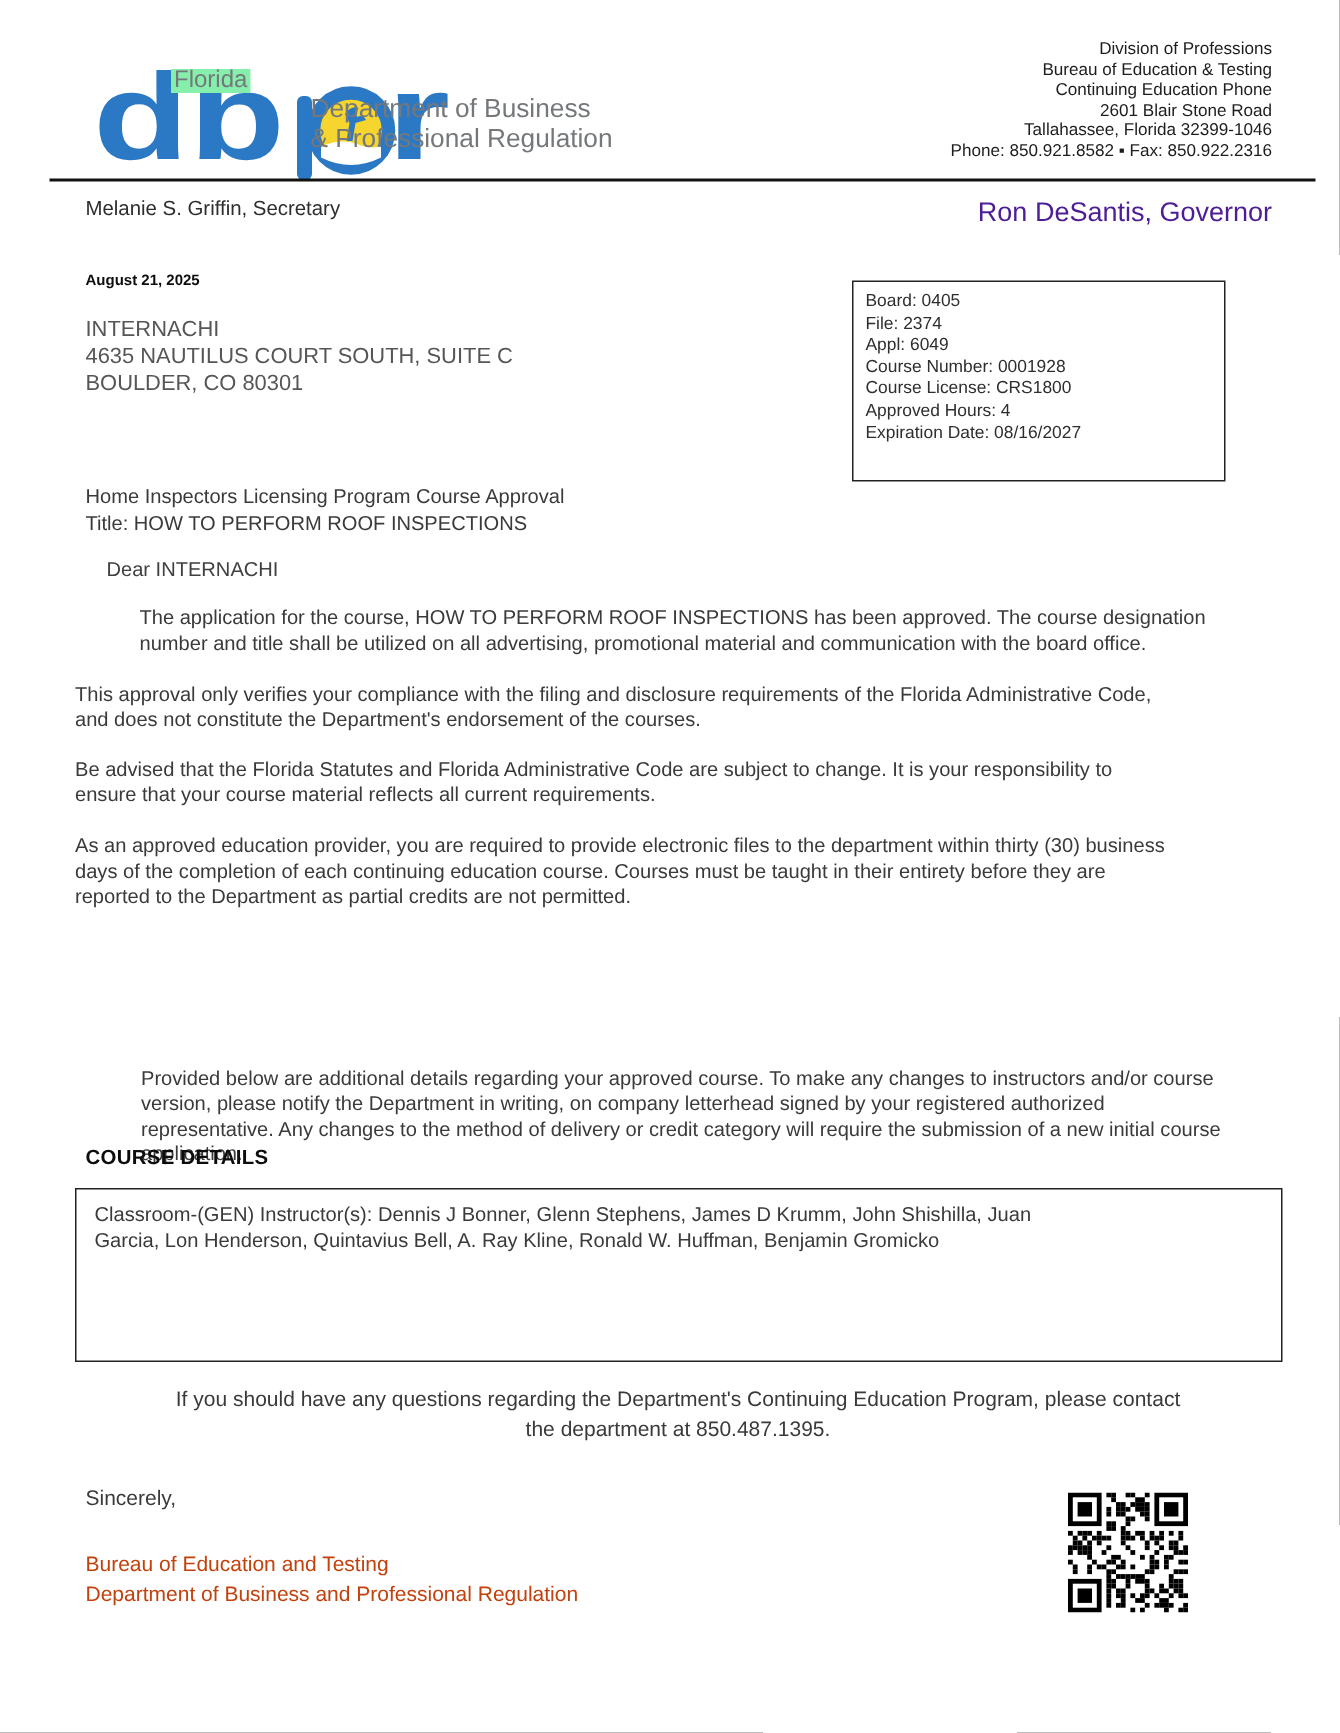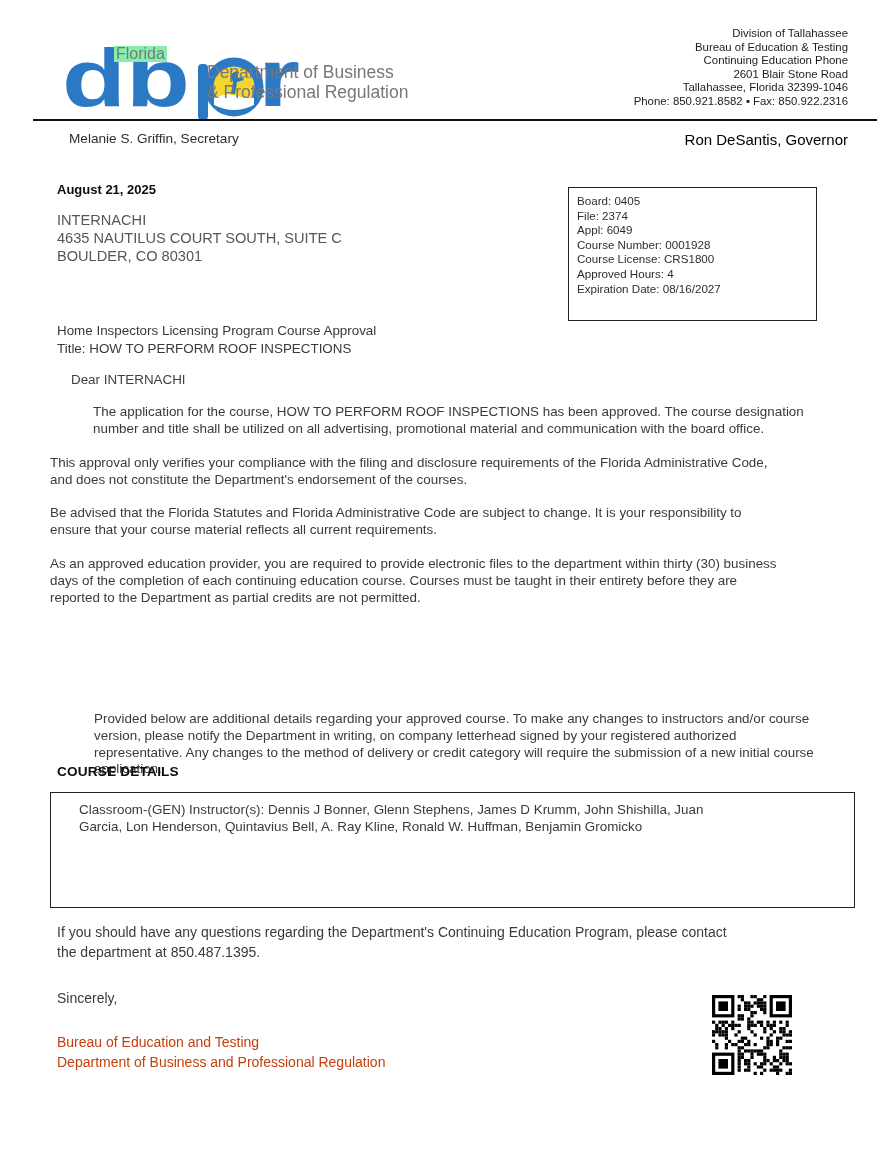--- a/index.html
+++ b/index.html
@@ -9,35 +9,35 @@
     overflow:hidden;margin:0 auto;
   }
   .abs{position:absolute;}
   
   .logo-wrap{left:62px;top:42px;width:380px;height:78px;text-align:center;}
   .logo-svg{display:block;}
   .florida-label{left:114px;top:46px;font-size:16px;color:#75787b;background:#86efac;padding:0 2px;line-height:16px;}
   .tagline{left:207px;top:62px;font-size:17.5px;line-height:20px;color:#75787b;}
   .hdr-contact{right:45px;top:27px;text-align:right;font-size:11.4px;line-height:13.6px;color:#1d1d1d;}
   .rule{left:33px;top:119px;width:844px;height:2px;background:#111;}
-  .secretary{left:57px;top:131px;font-size:13.6px;color:#2e2e2e;margin-left:12px;}
-  .governor{right:45px;top:131px;font-size:15px;color:#000000;text-align:right;}
+  .secretary{left:57px;top:131px;font-size:13.6px;color:#2e2e2e;}
+  .governor{right:45px;top:131px;font-size:18px;color:#4c1d95;text-align:right;}
   
-  .date{left:57px;top:182px;font-size:13px;font-weight:bold;color:#0d0d0d;}
+  .date{left:57px;top:182px;font-size:10px;font-weight:bold;color:#0d0d0d;}
   .recipient{left:57px;top:211px;font-size:14.6px;line-height:18px;color:#565656;}
   .info-box{left:568px;top:187px;width:249px;height:134px;border:1px solid #222;box-sizing:border-box;
             padding:6px 8px;font-size:11.6px;line-height:14.6px;color:#2e2e2e;}
   .program{left:57px;top:322px;font-size:13.4px;line-height:17.5px;color:#3a3a3a;white-space:pre-line;}
   .salutation{left:71px;top:372px;font-size:13.4px;color:#404040;}
   .para{left:50px;font-size:13.4px;line-height:16.8px;color:#3a3a3a;white-space:pre-line;width:810px;}
   .p1{top:404px;margin-left:43px;} .p2{top:455px;} .p3{top:505px;} .p4{top:556px;} .p5{top:711px;margin-left:44px;}
   .course-heading{left:57px;top:764px;font-size:13.6px;font-weight:bold;color:#0d0d0d;letter-spacing:.2px;}
   .course-box{left:50px;top:792px;width:805px;height:116px;border:1px solid #222;box-sizing:border-box;
-              padding:8px 28px;font-size:13.4px;line-height:17px;color:#3a3a3a;white-space:pre-line;}
-  .contact-para{left:57px;top:923px;font-size:14px;line-height:19.5px;color:#3a3a3a;white-space:pre-line;width:790px;}
+              padding:8px 12px;font-size:13.4px;line-height:17px;color:#3a3a3a;white-space:pre-line;}
+  .contact-para{left:57px;top:923px;font-size:14px;line-height:19.5px;color:#3a3a3a;white-space:pre-line;width:790px;text-align:center;}
   .closing{left:57px;top:990px;font-size:14px;color:#3a3a3a;}
   .signature{left:57px;top:1033px;font-size:14px;line-height:19.5px;color:#c2410c;}
   .qr{left:712px;top:995px;width:80px;height:80px;}
 </style>
 </head>
 <body>
 
 <div class="page">
 
   <div class="abs logo-wrap">
@@ -52,21 +52,21 @@
       <text x="196" y="64" font-family="Liberation Sans, sans-serif" font-weight="bold" font-size="82" fill="#2b79c4" textLength="42" lengthAdjust="spacingAndGlyphs">r</text>
     </svg>
   </div>
   <div class="abs florida-label">Florida</div>
   <div class="abs tagline">
     <div>Department of Business</div>
     <div>&amp; Professional Regulation</div>
   </div>
 
   <div class="abs hdr-contact">
-      <div>Division of Tallahassee</div>
+      <div>Division of Professions</div>
       <div>Bureau of Education &amp; Testing</div>
       <div>Continuing Education Phone</div>
       <div>2601 Blair Stone Road</div>
       <div>Tallahassee, Florida 32399-1046</div>
       <div>Phone: 850.921.8582 ▪ Fax: 850.922.2316</div>
     </div>
 
   <div class="abs rule"></div>
   <div class="abs secretary">Melanie S. Griffin, Secretary</div>
   <div class="abs governor">Ron DeSantis, Governor</div>

